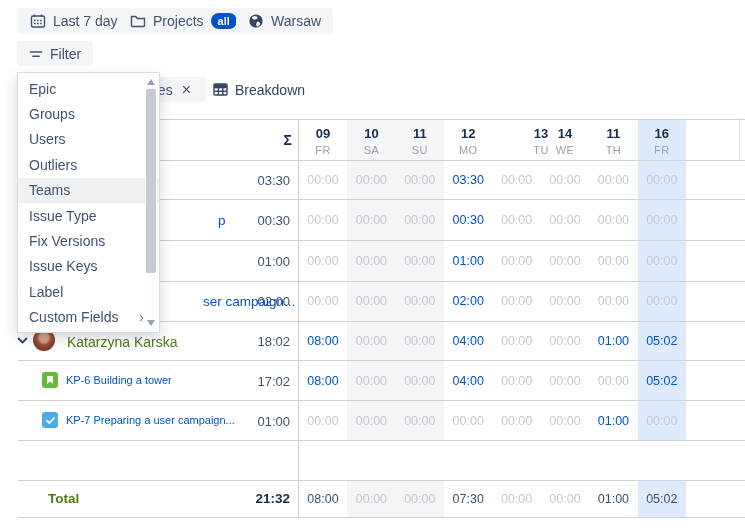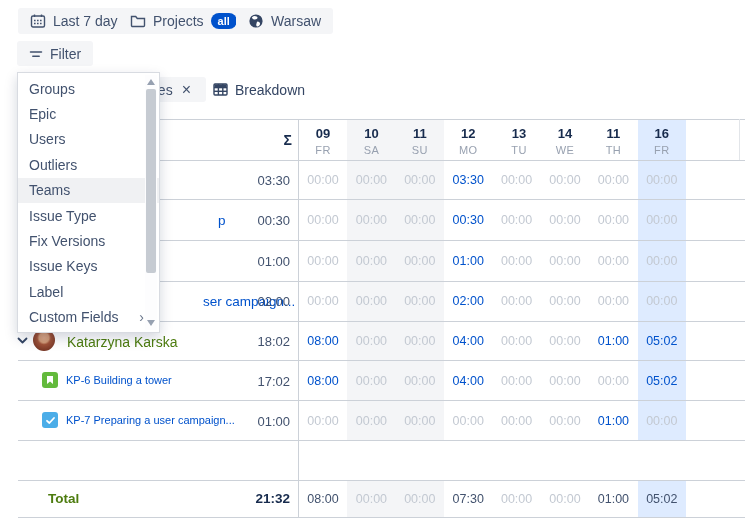--- a/index.html
+++ b/index.html
@@ -158,21 +158,21 @@
         <div class="day-dow">SA</div>
       </div>
       <div class="day-head" style="left:395.8px;">
         <div class="day-num">11</div>
         <div class="day-dow">SU</div>
       </div>
       <div class="day-head" style="left:444.2px;">
         <div class="day-num">12</div>
         <div class="day-dow">MO</div>
       </div>
-      <div class="day-head" style="left:495px;">
+      <div class="day-head" style="left:517px;">
         <div class="day-num">13</div>
         <div class="day-dow">TU</div>
       </div>
       <div class="day-head" style="left:541px;">
         <div class="day-num">14</div>
         <div class="day-dow">WE</div>
       </div>
       <div class="day-head" style="left:589.4px;">
         <div class="day-num">11</div>
         <div class="day-dow">TH</div>
@@ -269,24 +269,24 @@
       <div class="cell dark" style="left:637.8px; top:491.5px; font-size:12.5px;">05:02</div>
     </div>
 
   <div class="menu" id="menu">
     <div class="sbar">
       <div class="sb-arrow sb-up"></div>
       <div class="sb-thumb"></div>
       <div class="sb-arrow sb-down"></div>
     </div>
   <div class="menu-item">
+        <span>Epic</span>
+      </div>
+      <div class="menu-item">
         <span>Groups</span>
-      </div>
-      <div class="menu-item">
-        <span>Epic</span>
       </div>
       <div class="menu-item">
         <span>Users</span>
       </div>
       <div class="menu-item">
         <span>Outliers</span>
       </div>
       <div class="menu-item hl">
         <span>Teams</span>
       </div>

